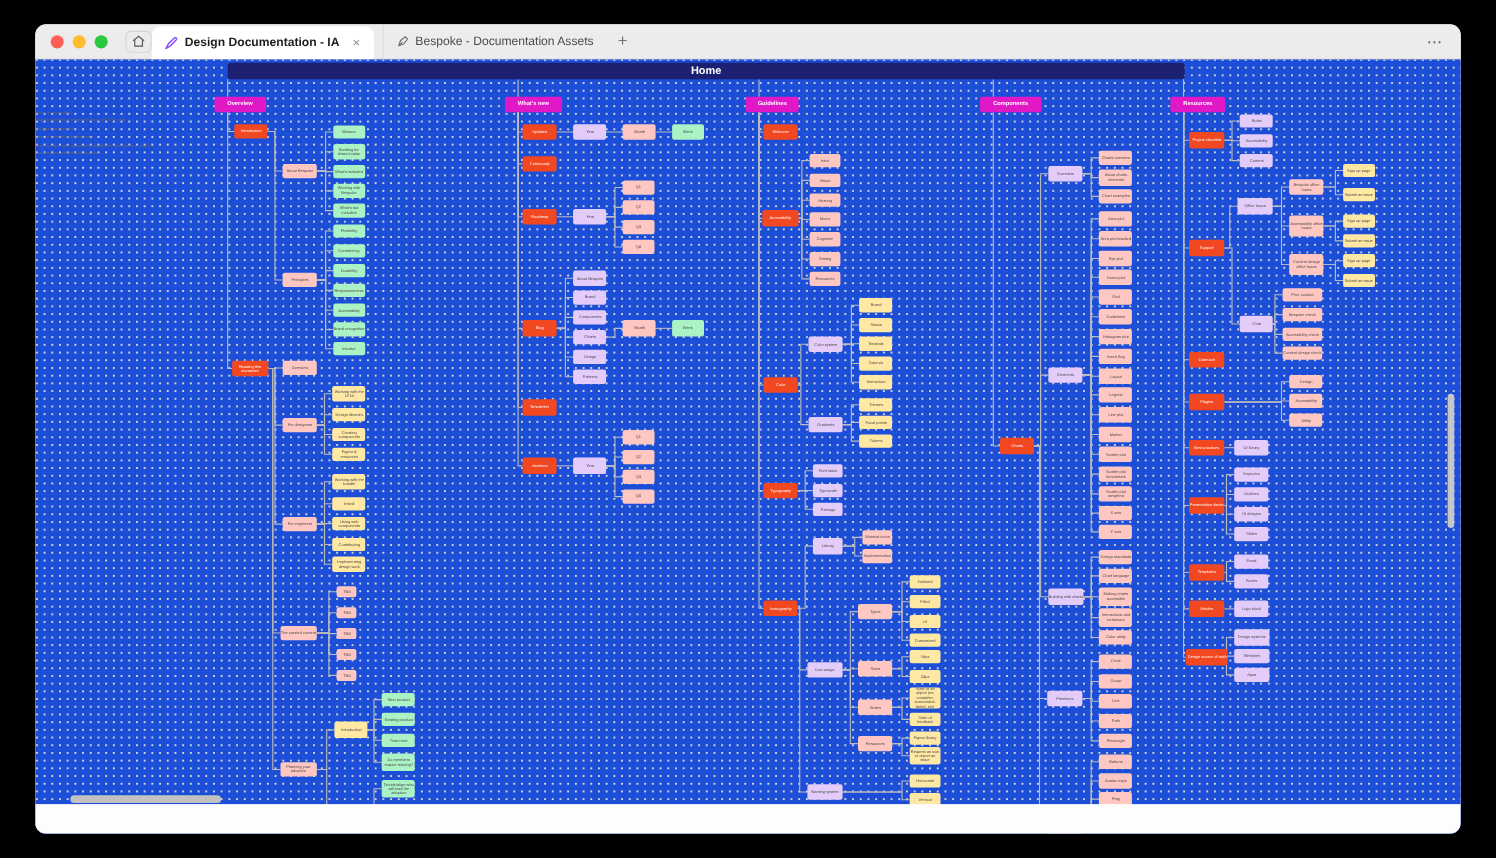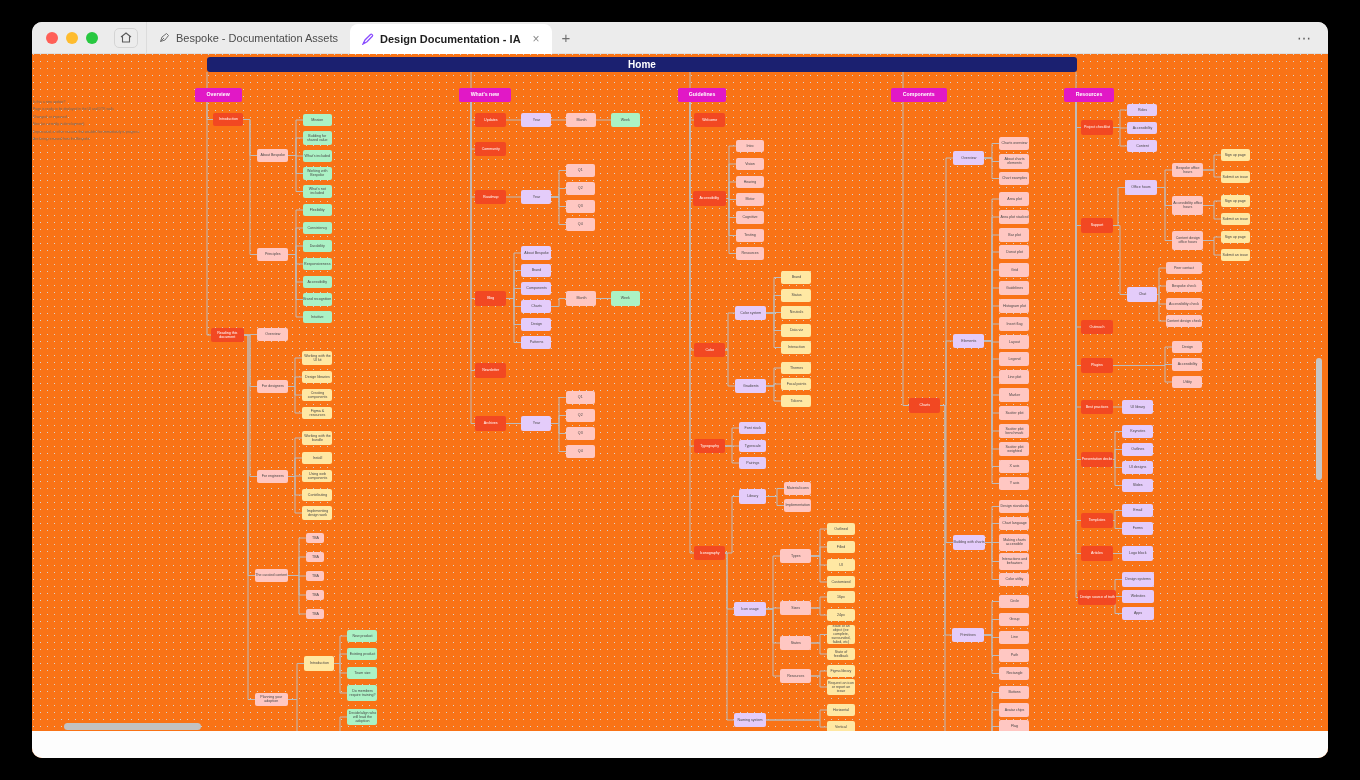--- a/index.html
+++ b/index.html
@@ -19,21 +19,21 @@
   .home-btn { margin-left:16px; width:24px; height:20px; border-radius:5px; border:1px solid #d4d4d4;
               display:flex; align-items:center; justify-content:center; background:#ececec; }
   .tab { display:flex; align-items:center; gap:6px; height:32px; padding:0 12px; font-size:11px; color:#4c4c4c; }
   .tab.inactive { margin-left:8px; border-left:1px solid #dcdcdc; }
   .tab.active { background:#fff; border-radius:8px 8px 0 0; font-weight:bold; color:#1e1e1e; height:30px; margin-top:2px; }
   .tab .close { font-weight:normal; color:#8a8a8a; font-size:12px; margin-left:6px; cursor:default; }
   .newtab { margin-left:10px; color:#6f6f6f; font-size:15px; }
   .overflow-btn { position:absolute; right:16px; top:8px; color:#5c5c5c; font-size:14px; letter-spacing:1px; }
 
   
-  .canvas { position:absolute; left:0; top:32px; right:0; bottom:0; background:#f97316; overflow:hidden; }
+  .canvas { position:absolute; left:0; top:32px; right:0; bottom:0; background:#1d4ed8; overflow:hidden; }
   .stage { position:absolute; left:-32px; top:-54px; width:1360px; height:780px;
            background-image:radial-gradient(circle, #d3d3d3 0.8px, transparent 0.9px);
            background-size:7px 7px; background-position:2px 2px; }
   #edges { position:absolute; left:0; top:0; pointer-events:none; }
   #edges path { stroke:#bcbcbc; stroke-width:1; fill:none; }
 
   .node { position:absolute; border-radius:2px; display:flex; align-items:center; justify-content:center;
           overflow:hidden; color:#474747; }
   .node .lbl { display:block; flex:none; width:250%; text-align:center; font-size:9px; line-height:1.12;
                transform:scale(0.4); transform-origin:50% 50%; }
@@ -63,32 +63,32 @@
       <div class="lights">
         <div class="light red"></div>
         <div class="light yellow"></div>
         <div class="light green"></div>
       </div>
       <div class="home-btn">
         <svg class="icon-svg" width="12" height="11" viewBox="0 0 12 11">
           <path d="M1 5 L6 1 L11 5 M2.5 4.5 V10 H9.5 V4.5" fill="none" stroke="#5a5a5a" stroke-width="1.1"></path>
         </svg>
       </div>
-      <div class="tab inactive">
-        <svg class="icon-svg" width="11" height="11" viewBox="0 0 11 11">
-          <path d="M1.5 9.5 L3 5 L7.5 1.5 L9.5 3.5 L6 8 Z M1.5 9.5 L5 6" fill="none" stroke="#6f6f6f" stroke-width="1"></path>
-        </svg>
-        <span>Bespoke - Documentation Assets</span>
-      </div>
       <div class="tab active">
         <svg class="icon-svg" width="12" height="12" viewBox="0 0 12 12">
           <path d="M1 11 L3 7 L8.5 1.5 C9.5 0.6 11.2 2.2 10.3 3.2 L5 8.7 Z" fill="none" stroke="#8a4dff" stroke-width="1.3"></path>
         </svg>
         <span>Design Documentation - IA</span>
         <span class="close">×</span>
+      </div>
+      <div class="tab inactive">
+        <svg class="icon-svg" width="11" height="11" viewBox="0 0 11 11">
+          <path d="M1.5 9.5 L3 5 L7.5 1.5 L9.5 3.5 L6 8 Z M1.5 9.5 L5 6" fill="none" stroke="#6f6f6f" stroke-width="1"></path>
+        </svg>
+        <span>Bespoke - Documentation Assets</span>
       </div>
       <div class="newtab">+</div>
       <div class="overflow-btn">⋯</div>
     </div>
 
     <div class="canvas">
       <div class="stage">
         <svg id="edges" width="1360" height="780" viewBox="0 0 1360 780">
             <path d="M207,72 V88"></path>
             <path d="M471,72 V88"></path>

